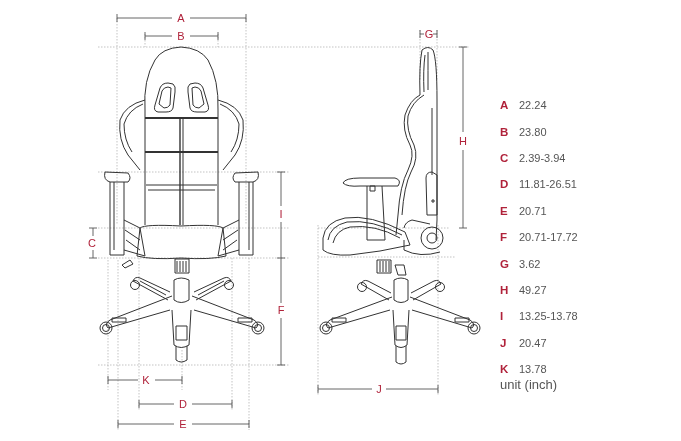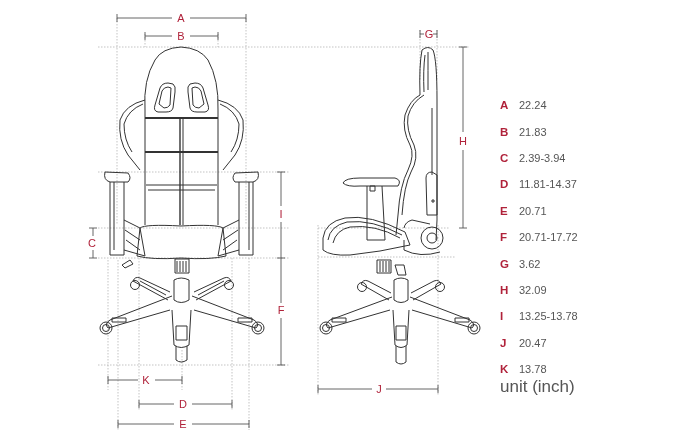--- a/index.html
+++ b/index.html
@@ -5,21 +5,21 @@
   html, body { margin:0; padding:0; background:#ffffff; }
   body { width:681px; height:441px; position:relative; overflow:hidden;
          font-family:"Liberation Sans", "DejaVu Sans", sans-serif; }
   #diagram { position:absolute; left:0; top:0; width:681px; height:441px; }
   .dimlabel { font-family:"Liberation Sans", sans-serif; font-size:11px; fill:#b0223a; }
   #spec-table { position:absolute; left:500px; top:92px; width:170px; }
   .spec-row { height:26.4px; display:flex; align-items:center; }
   .spec-letter { width:19px; color:#b0223a; font-size:11.5px; font-weight:bold;
                  font-family:"Liberation Sans", sans-serif; }
   .spec-value { color:#555; font-size:11px; font-family:"Liberation Sans", sans-serif;text-align:right; }
-  .unit-note { color:#555; font-size:17px; font-family:"Liberation Sans", sans-serif;
+  .unit-note { color:#555; font-size:13px; font-family:"Liberation Sans", sans-serif;
                position:absolute; left:0; top:285px; }
 </style>
 </head>
 <body>
 
 <svg id="diagram" width="681" height="441" viewBox="0 0 681 441" xmlns="http://www.w3.org/2000/svg">
 
   <g stroke="#aaa" stroke-width="0.7" stroke-dasharray="1.5,1.5" fill="none">
 
     <line x1="98" y1="47" x2="470" y2="47"></line>
@@ -244,45 +244,45 @@
   </g>
 </svg>
 
 <div id="spec-table">
   <div class="spec-row">
     <span class="spec-letter">A</span>
     <span class="spec-value">22.24</span>
   </div>
   <div class="spec-row">
     <span class="spec-letter">B</span>
-    <span class="spec-value">21.83</span>
+    <span class="spec-value">23.80</span>
   </div>
   <div class="spec-row">
     <span class="spec-letter">C</span>
     <span class="spec-value">2.39-3.94</span>
   </div>
   <div class="spec-row">
     <span class="spec-letter">D</span>
-    <span class="spec-value">11.81-14.37</span>
+    <span class="spec-value">11.81-26.51</span>
   </div>
   <div class="spec-row">
     <span class="spec-letter">E</span>
     <span class="spec-value">20.71</span>
   </div>
   <div class="spec-row">
     <span class="spec-letter">F</span>
     <span class="spec-value">20.71-17.72</span>
   </div>
   <div class="spec-row">
     <span class="spec-letter">G</span>
     <span class="spec-value">3.62</span>
   </div>
   <div class="spec-row">
     <span class="spec-letter">H</span>
-    <span class="spec-value">32.09</span>
+    <span class="spec-value">49.27</span>
   </div>
   <div class="spec-row">
     <span class="spec-letter">I</span>
     <span class="spec-value">13.25-13.78</span>
   </div>
   <div class="spec-row">
     <span class="spec-letter">J</span>
     <span class="spec-value">20.47</span>
   </div>
   <div class="spec-row">

